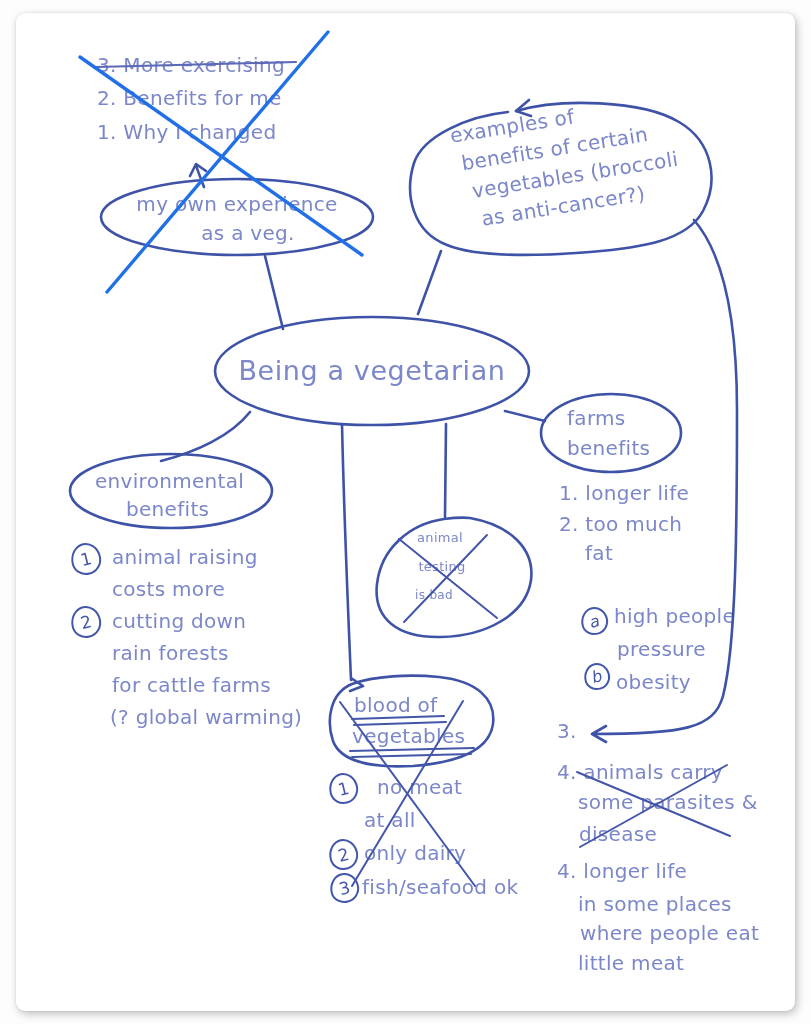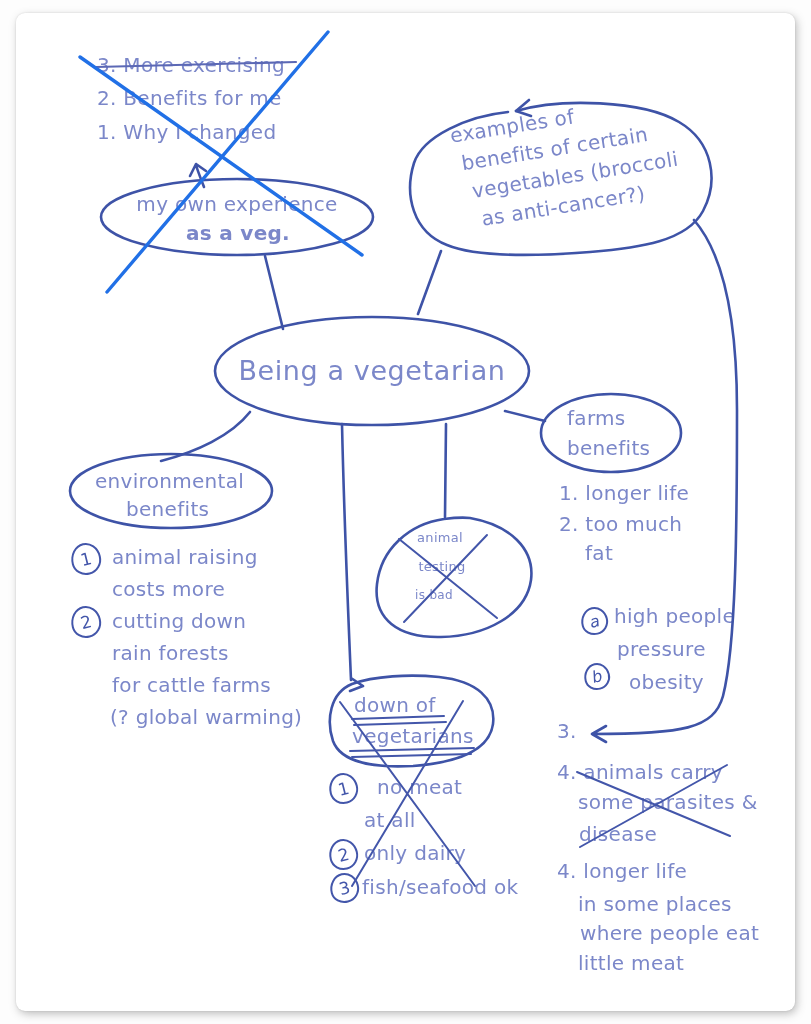--- a/index.html
+++ b/index.html
@@ -32,42 +32,42 @@
 <body>
 
 <div class="stage">
   <div class="card"></div>
 
   <div class="t" style="left:97px;top:53px;">3. More exercising</div>
   <div class="t" style="left:97px;top:86px;">2. Benefits for me</div>
   <div class="t" style="left:97px;top:120px;">1. Why I changed</div>
 
   <div class="t center" style="left:237px;top:192px;">my own experience</div>
-  <div class="t center" style="left:238px;top:221px;font-weight:bold;">as a veg.</div>
+  <div class="t center" style="left:248px;top:221px;">as a veg.</div>
 
   <div class="t rot" style="left:448px;top:122px;">
     <span class="ln">examples of</span>
     <span class="ln">benefits of certain</span>
     <span class="ln">vegetables (broccoli</span>
     <span class="ln">as anti-cancer?)</span>
   </div>
 
   <div class="t center title" style="left:372px;top:355px;">Being a vegetarian</div>
 
   <div class="t" style="left:567px;top:406px;">farms</div>
   <div class="t" style="left:567px;top:436px;">benefits</div>
   <div class="t" style="left:559px;top:481px;">1. longer life</div>
   <div class="t" style="left:559px;top:512px;">2. too much</div>
   <div class="t" style="left:585px;top:541px;">fat</div>
 
   <div class="cnum letter" style="left:581px;top:607px;width:27px;height:28px;">a</div>
   <div class="t" style="left:614px;top:604px;">high people</div>
   <div class="t" style="left:617px;top:637px;">pressure</div>
   <div class="cnum letter" style="left:584px;top:663px;width:26px;height:27px;">b</div>
-  <div class="t" style="left:616px;top:670px;margin-left:13px;">obesity</div>
+  <div class="t" style="left:616px;top:670px;">obesity</div>
 
   <div class="t" style="left:557px;top:719px;">3.</div>
 
   <div class="t" style="left:557px;top:760px;">4. animals carry</div>
   <div class="t" style="left:578px;top:790px;">some parasites &amp;</div>
   <div class="t" style="left:579px;top:822px;">disease</div>
 
   <div class="t" style="left:557px;top:859px;">4. longer life</div>
   <div class="t" style="left:578px;top:892px;">in some places</div>
   <div class="t" style="left:580px;top:921px;">where people eat</div>
@@ -81,22 +81,22 @@
   <div class="cnum" style="left:71px;top:606px;width:30px;height:32px;">2</div>
   <div class="t" style="left:112px;top:609px;">cutting down</div>
   <div class="t" style="left:112px;top:641px;">rain forests</div>
   <div class="t" style="left:112px;top:673px;">for cattle farms</div>
   <div class="t" style="left:110px;top:705px;">(? global warming)</div>
 
   <div class="t center" style="left:440px;top:530px;font-size:13px;">animal</div>
   <div class="t center" style="left:442px;top:559px;font-size:13px;">testing</div>
   <div class="t center" style="left:434px;top:588px;font-size:12px;">is bad</div>
 
-  <div class="t" style="left:354px;top:693px;">down of</div>
-  <div class="t" style="left:352px;top:724px;">vegetarians</div>
+  <div class="t" style="left:354px;top:693px;">blood of</div>
+  <div class="t" style="left:352px;top:724px;">vegetables</div>
   <div class="cnum" style="left:329px;top:773px;width:29px;height:31px;">1</div>
   <div class="t" style="left:377px;top:775px;">no meat</div>
   <div class="t" style="left:364px;top:808px;">at all</div>
   <div class="cnum" style="left:329px;top:839px;width:29px;height:31px;">2</div>
   <div class="t" style="left:364px;top:841px;">only dairy</div>
   <div class="cnum" style="left:330px;top:873px;width:29px;height:30px;">3</div>
   <div class="t" style="left:362px;top:875px;">fish/seafood ok</div>
 
   <svg class="draw" width="811" height="1024" viewBox="0 0 811 1024">
     <g class="ink">

